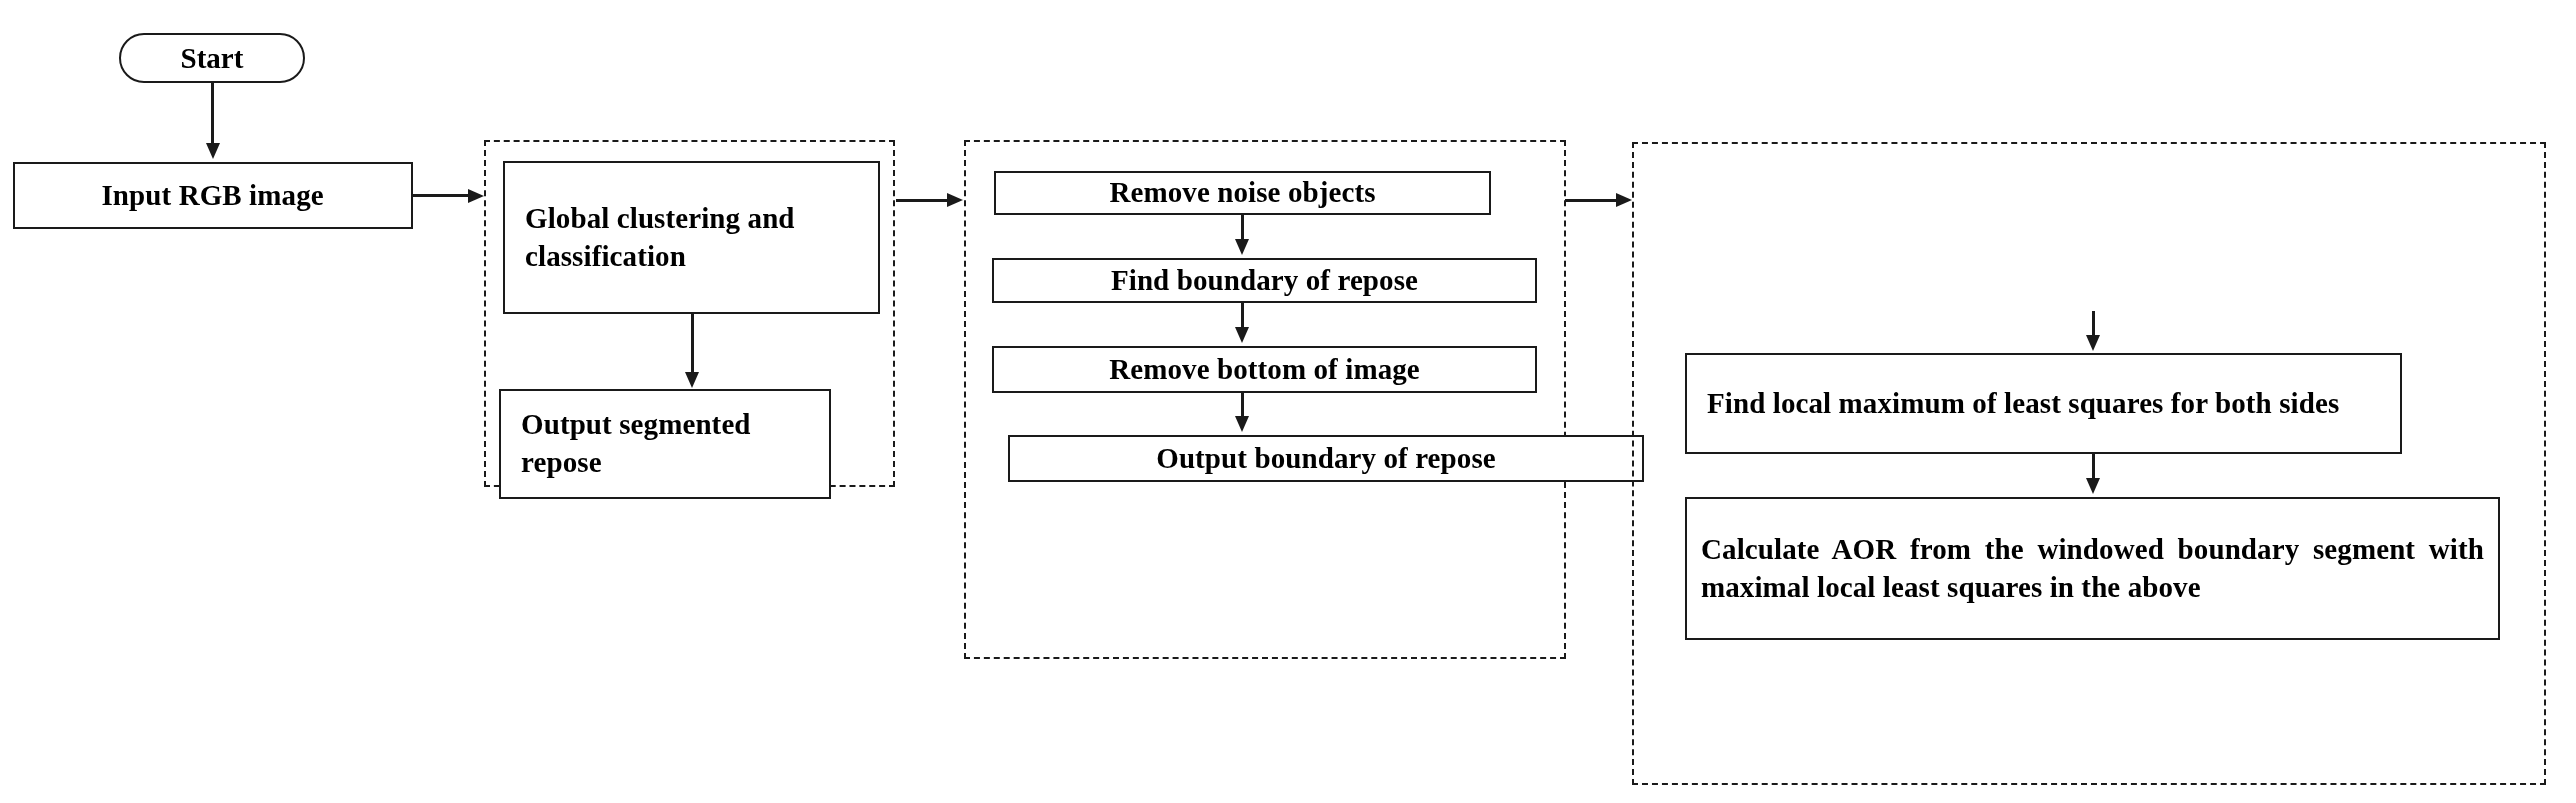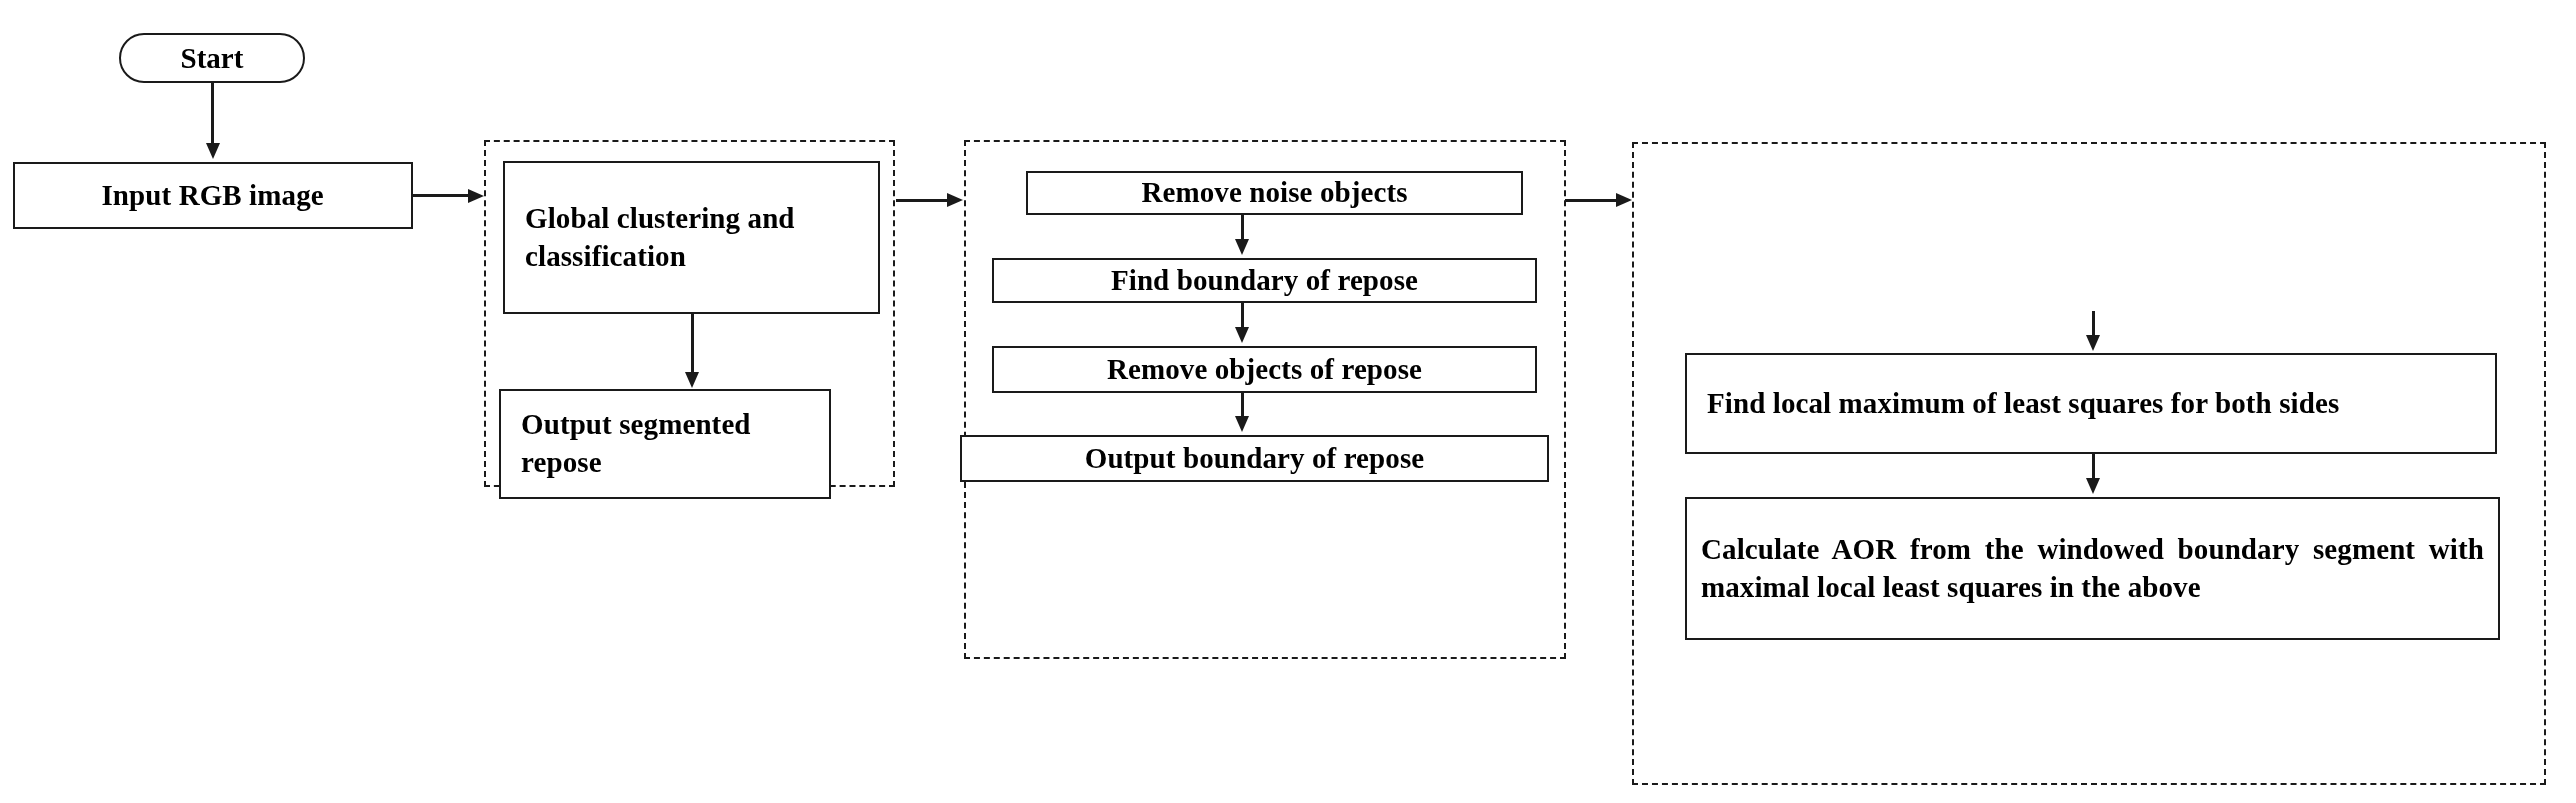--- a/index.html
+++ b/index.html
@@ -118,55 +118,55 @@
 
   <div class="node left pad-m" style="left:499px; top:389px; width:332px; height:110px;">
     <span class="txt">Output segmented repose</span>
   </div>
 
   <div class="hline" style="left:896px; top:199px; width:54px;"></div>
   <div class="arrow-right" style="left:947px; top:193px;"></div>
 
   <div class="group" style="left:964px; top:140px; width:602px; height:519px;"></div>
 
-  <div class="node center pad-s" style="left:994px; top:171px; width:497px; height:44px;margin-left:32px;">
+  <div class="node center pad-s" style="left:994px; top:171px; width:497px; height:44px;">
     <span class="txt">Remove noise objects</span>
   </div>
 
   <div class="vline" style="left:1241px; top:215px; height:26.4px;"></div>
   <div class="arrow-down" style="left:1235px; top:239px;"></div>
 
   <div class="node center pad-s" style="left:992px; top:258px; width:545px; height:45px;">
     <span class="txt">Find boundary of repose</span>
   </div>
 
   <div class="vline" style="left:1241px; top:303px; height:26.4px;"></div>
   <div class="arrow-down" style="left:1235px; top:327px;"></div>
 
   <div class="node center pad-s" style="left:992px; top:346px; width:545px; height:47px;">
-    <span class="txt">Remove objects of repose</span>
+    <span class="txt">Remove bottom of image</span>
   </div>
 
   <div class="vline" style="left:1241px; top:392px; height:28px;"></div>
   <div class="arrow-down" style="left:1235px; top:416px;"></div>
 
-  <div class="node center pad-s" style="left:960px; top:435px; width:589px; height:47px;justify-content:center;">
+  <div class="node center pad-s" style="left:1008px; top:435px; width:636px; height:47px;justify-content:center;">
     <span class="txt">Output boundary of repose</span>
   </div>
 
   <div class="hline" style="left:1565px; top:199px; width:58px;"></div>
   <div class="arrow-right" style="left:1616px; top:193px;"></div>
 
   <div class="group" style="left:1632px; top:142px; width:914px; height:643px;"></div>
 
 
   <div class="vline" style="left:2092px; top:311px; height:26.4px;"></div>
   <div class="arrow-down" style="left:2086px; top:335px;"></div>
 
-  <div class="node left pad-m" style="left:1685px; top:353px; width:812px; height:101px;">
+  <div class="node left pad-m" style="left:1685px; top:353px; width:717px; height:101px;">
     <span class="txt">Find local maximum of least squares for both sides</span>
   </div>
 
   <div class="vline" style="left:2092px; top:454px; height:28px;"></div>
   <div class="arrow-down" style="left:2086px; top:478px;"></div>
 
   <div class="node just pad-m" style="left:1685px; top:497px; width:815px; height:143px;">
     <span class="txt">Calculate AOR from the windowed boundary segment with maximal local least squares in the above</span>
   </div>
 

